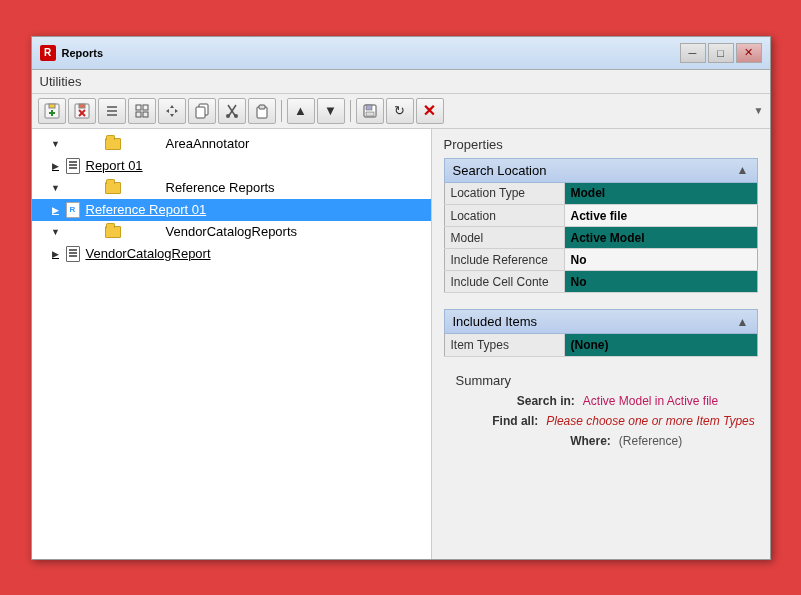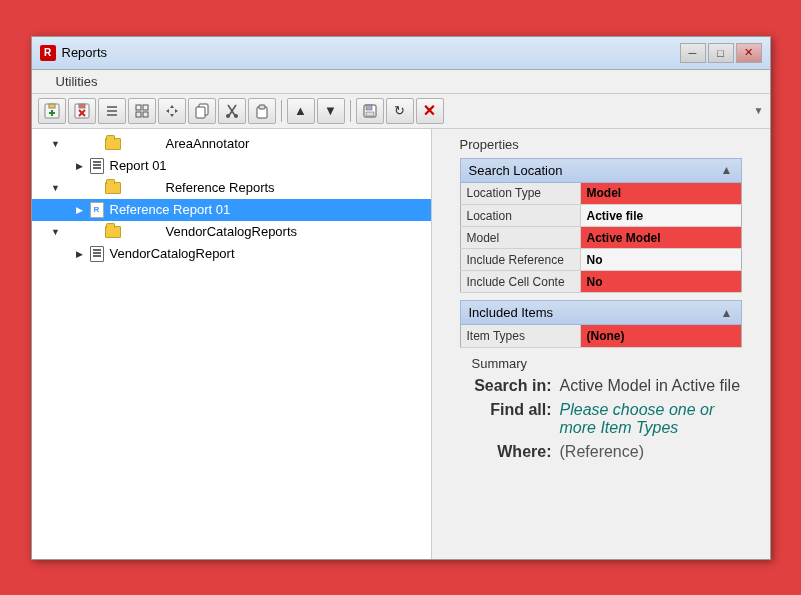--- a/index.html
+++ b/index.html
@@ -38,22 +38,22 @@
       background: #c00;
       display: flex;
       align-items: center;
       justify-content: center;
       color: white;
       font-size: 10px;
       font-weight: bold;
       border-radius: 2px;
     }
     .title-text {
-      font-size: 13px;
-      font-weight: normal;
+      font-size: 11px;
+      font-weight: bold;
       color: #000;
     }
     .title-buttons {
       display: flex;
       gap: 2px;
     }
     .title-btn {
       width: 26px;
       height: 20px;
       background: linear-gradient(to bottom, #e8e8e8, #d0d0d0);
@@ -63,21 +63,21 @@
       align-items: center;
       justify-content: center;
       font-size: 11px;
       color: #333;
     }
     .title-btn.close {
       background: linear-gradient(to bottom, #e8c0c0, #d09090);
       color: #800;
     }
     .menu-bar {
-      padding: 4px 24px;
+      padding: 4px 8px;
       font-size: 13px;
       color: #333;
       border-bottom: 1px solid #ccc;
       background: #f0f0f0;
     }
     .toolbar {
       display: flex;
       align-items: center;
       padding: 4px 6px;
       gap: 2px;
@@ -209,55 +209,55 @@
       align-items: center;
       justify-content: center;
       color: white;
       font-size: 8px;
       font-weight: bold;
     }
     .tree-label {
       font-size: 13px;
     }
     .indent1 { padding-left: 16px; gap: 40px; }
-    .indent2 { padding-left: 40px; }
+    .indent2 { padding-left: 16px; text-decoration: underline; }
     .properties-panel {
       flex: 1;
-      padding: 8px 28px;
+      padding: 8px 12px;
       background: #f0f0f0;
       overflow-y: auto;
     }
     .props-title {
       font-size: 13px;
       color: #333;
       margin-bottom: 6px;
     }
     .props-section {
-      margin-bottom: 7px;
+      margin-bottom: 16px;
     }
     .props-section-header {
       background: linear-gradient(to bottom, #cddcf0, #b8ccec);
       border: 1px solid #a0b8d8;
       padding: 4px 8px;
       display: flex;
       align-items: center;
       justify-content: space-between;
       font-size: 13px;
       color: #000;
     }
     .props-section-chevron {
       font-size: 12px;
       color: #555;
     }
     .props-table {
       width: 100%;
       border-collapse: collapse;
       border: 1px solid #b0b0b0;
       border-top: none;
-      background: #ef4444;
+      background: #0f766e;
     }
     .props-table tr {
       height: 22px;
     }
     .props-table tr:nth-child(even) {
       background: #f5f5f5;
     }
     .props-table td {
       padding: 2px 6px;
       border-bottom: 1px solid #d0d0d0;
@@ -278,35 +278,36 @@
       margin-left: 12px;
     }
     .summary-title {
       font-size: 13px;
       color: #333;
       margin-bottom: 6px;
     }
     .summary-row {
       display: flex;
       margin-bottom: 6px;
-      font-size: 16px;
+      font-size: 12px;
+      justify-content: center;
     }
     .summary-label {
       font-weight: bold;
       color: #333;
       width: 80px;
       text-align: right;
       margin-right: 8px;
       flex-shrink: 0;
     }
     .summary-value {
-      color: #404040;
+      color: #be185d;
     }
     .summary-value.error {
-      color: #0f766e;
+      color: #b91c1c;
       font-style: italic;
     }
     .summary-value.muted {
       color: #555;
     }
   </style>
 </head>
 <body>
 
 <div class="window">

